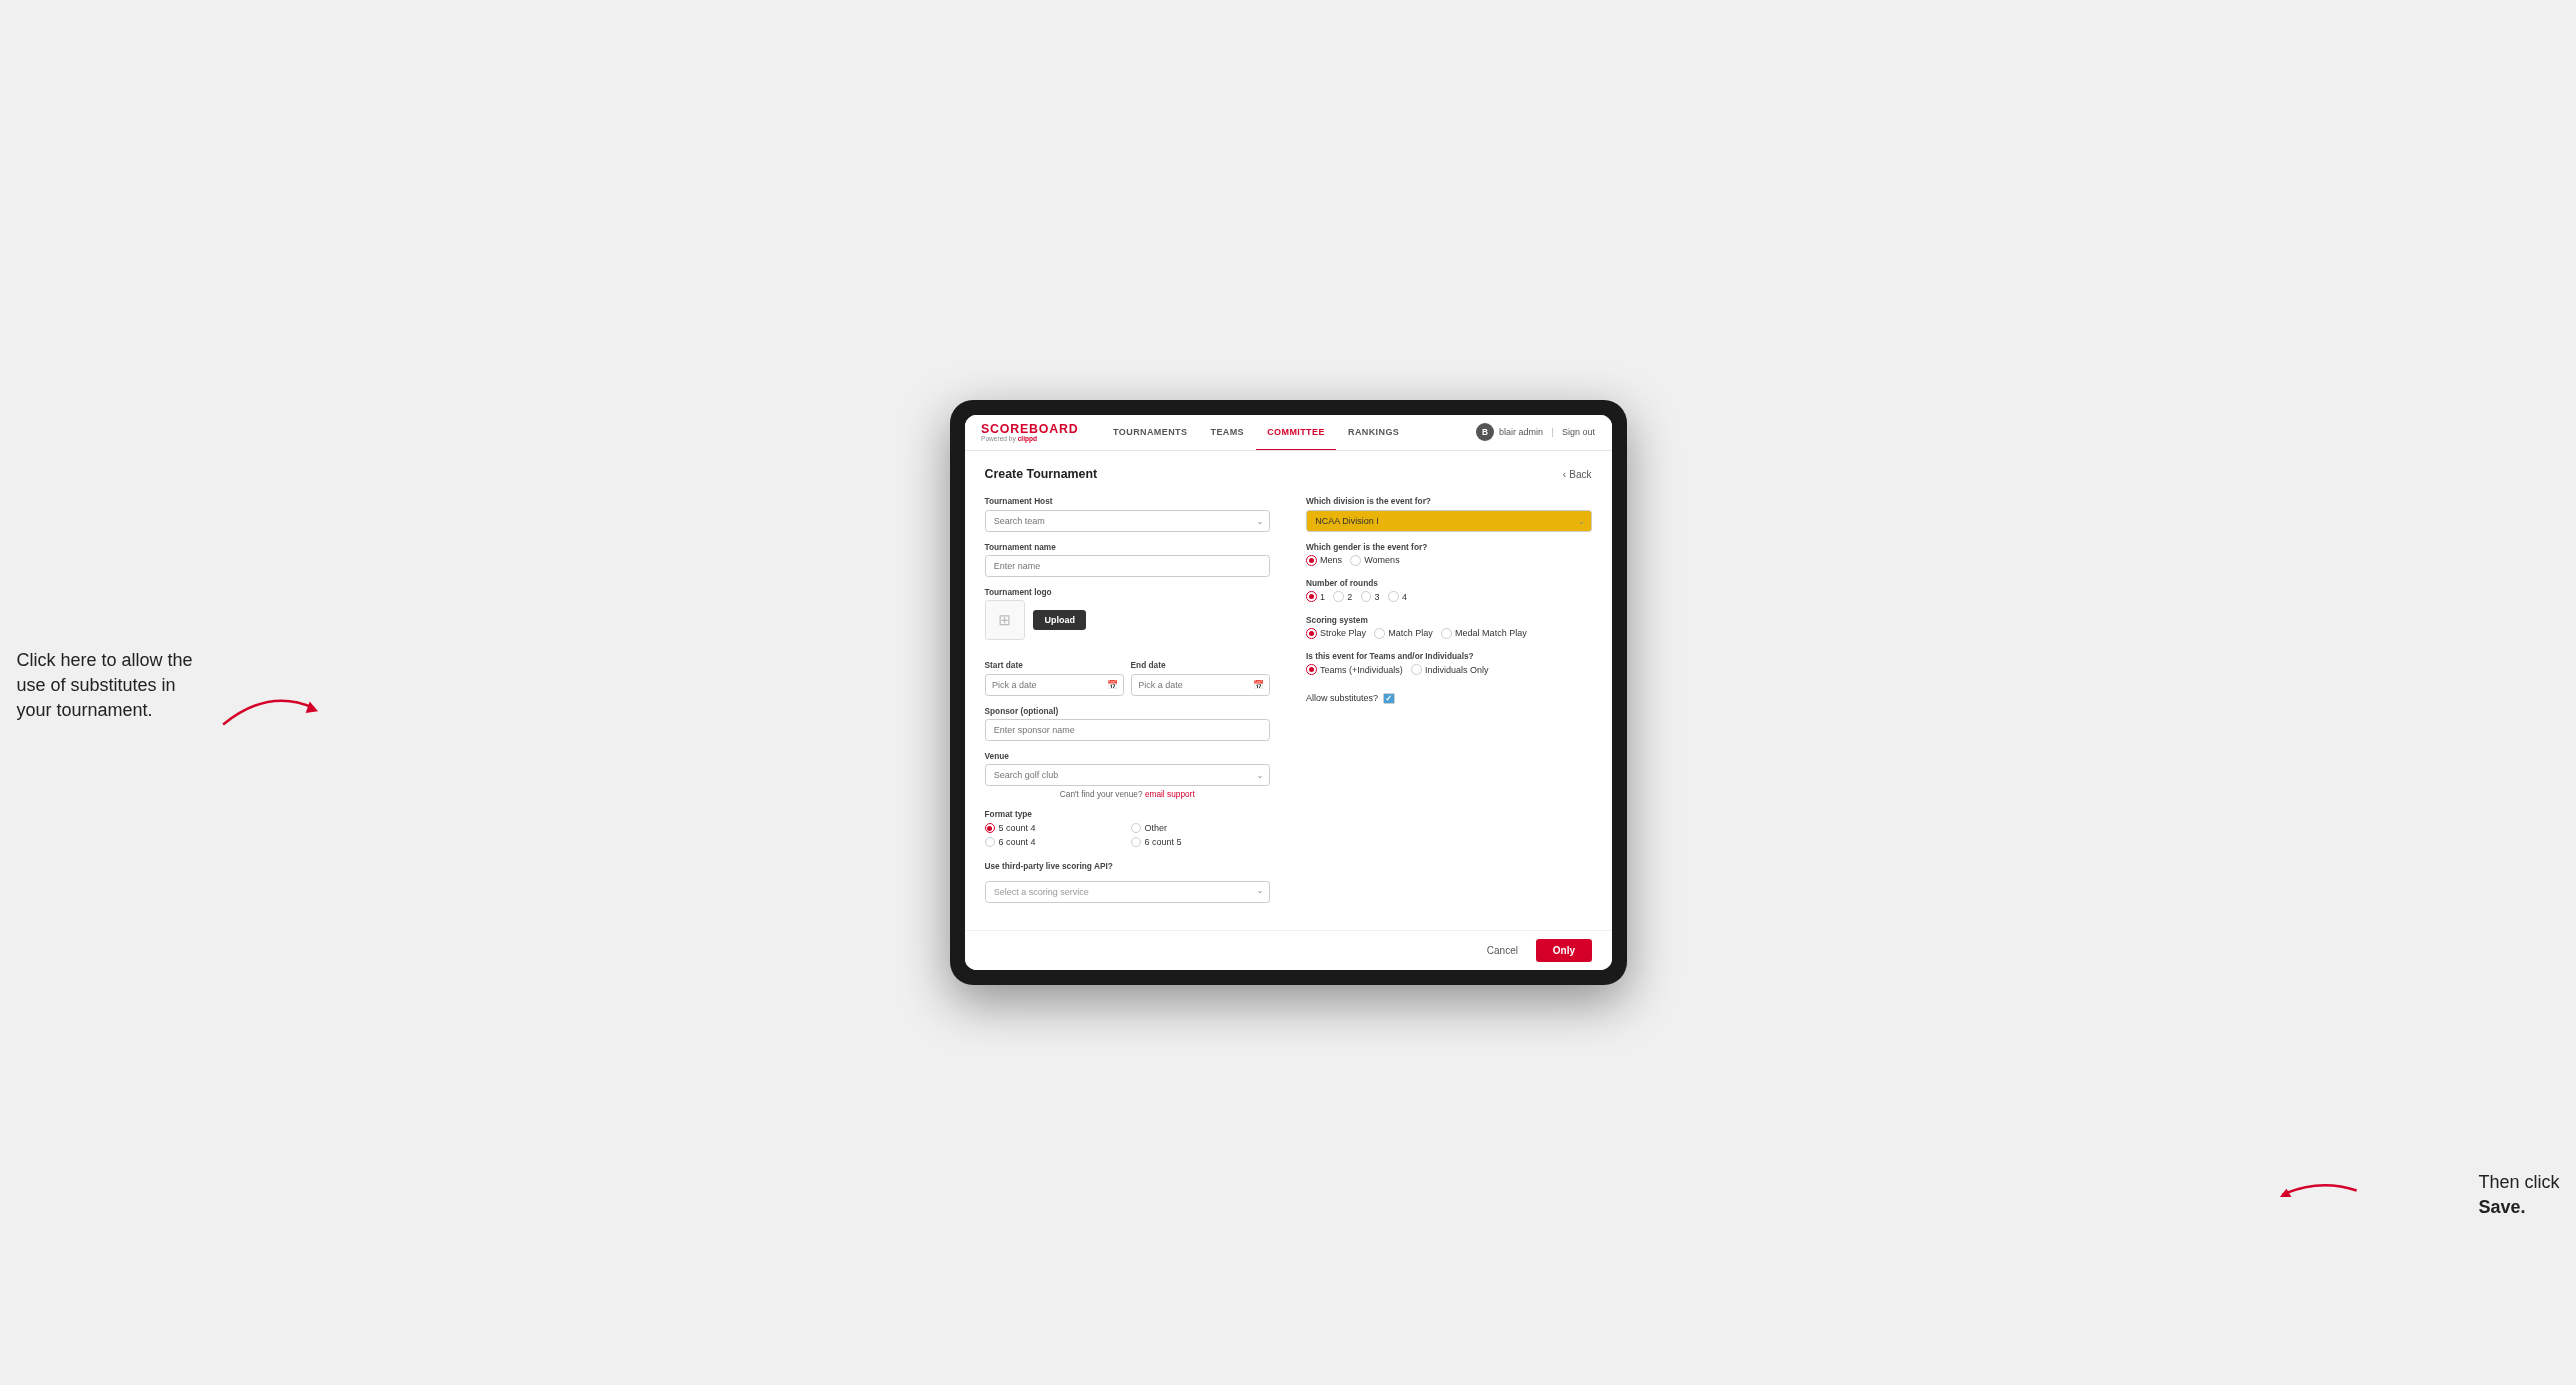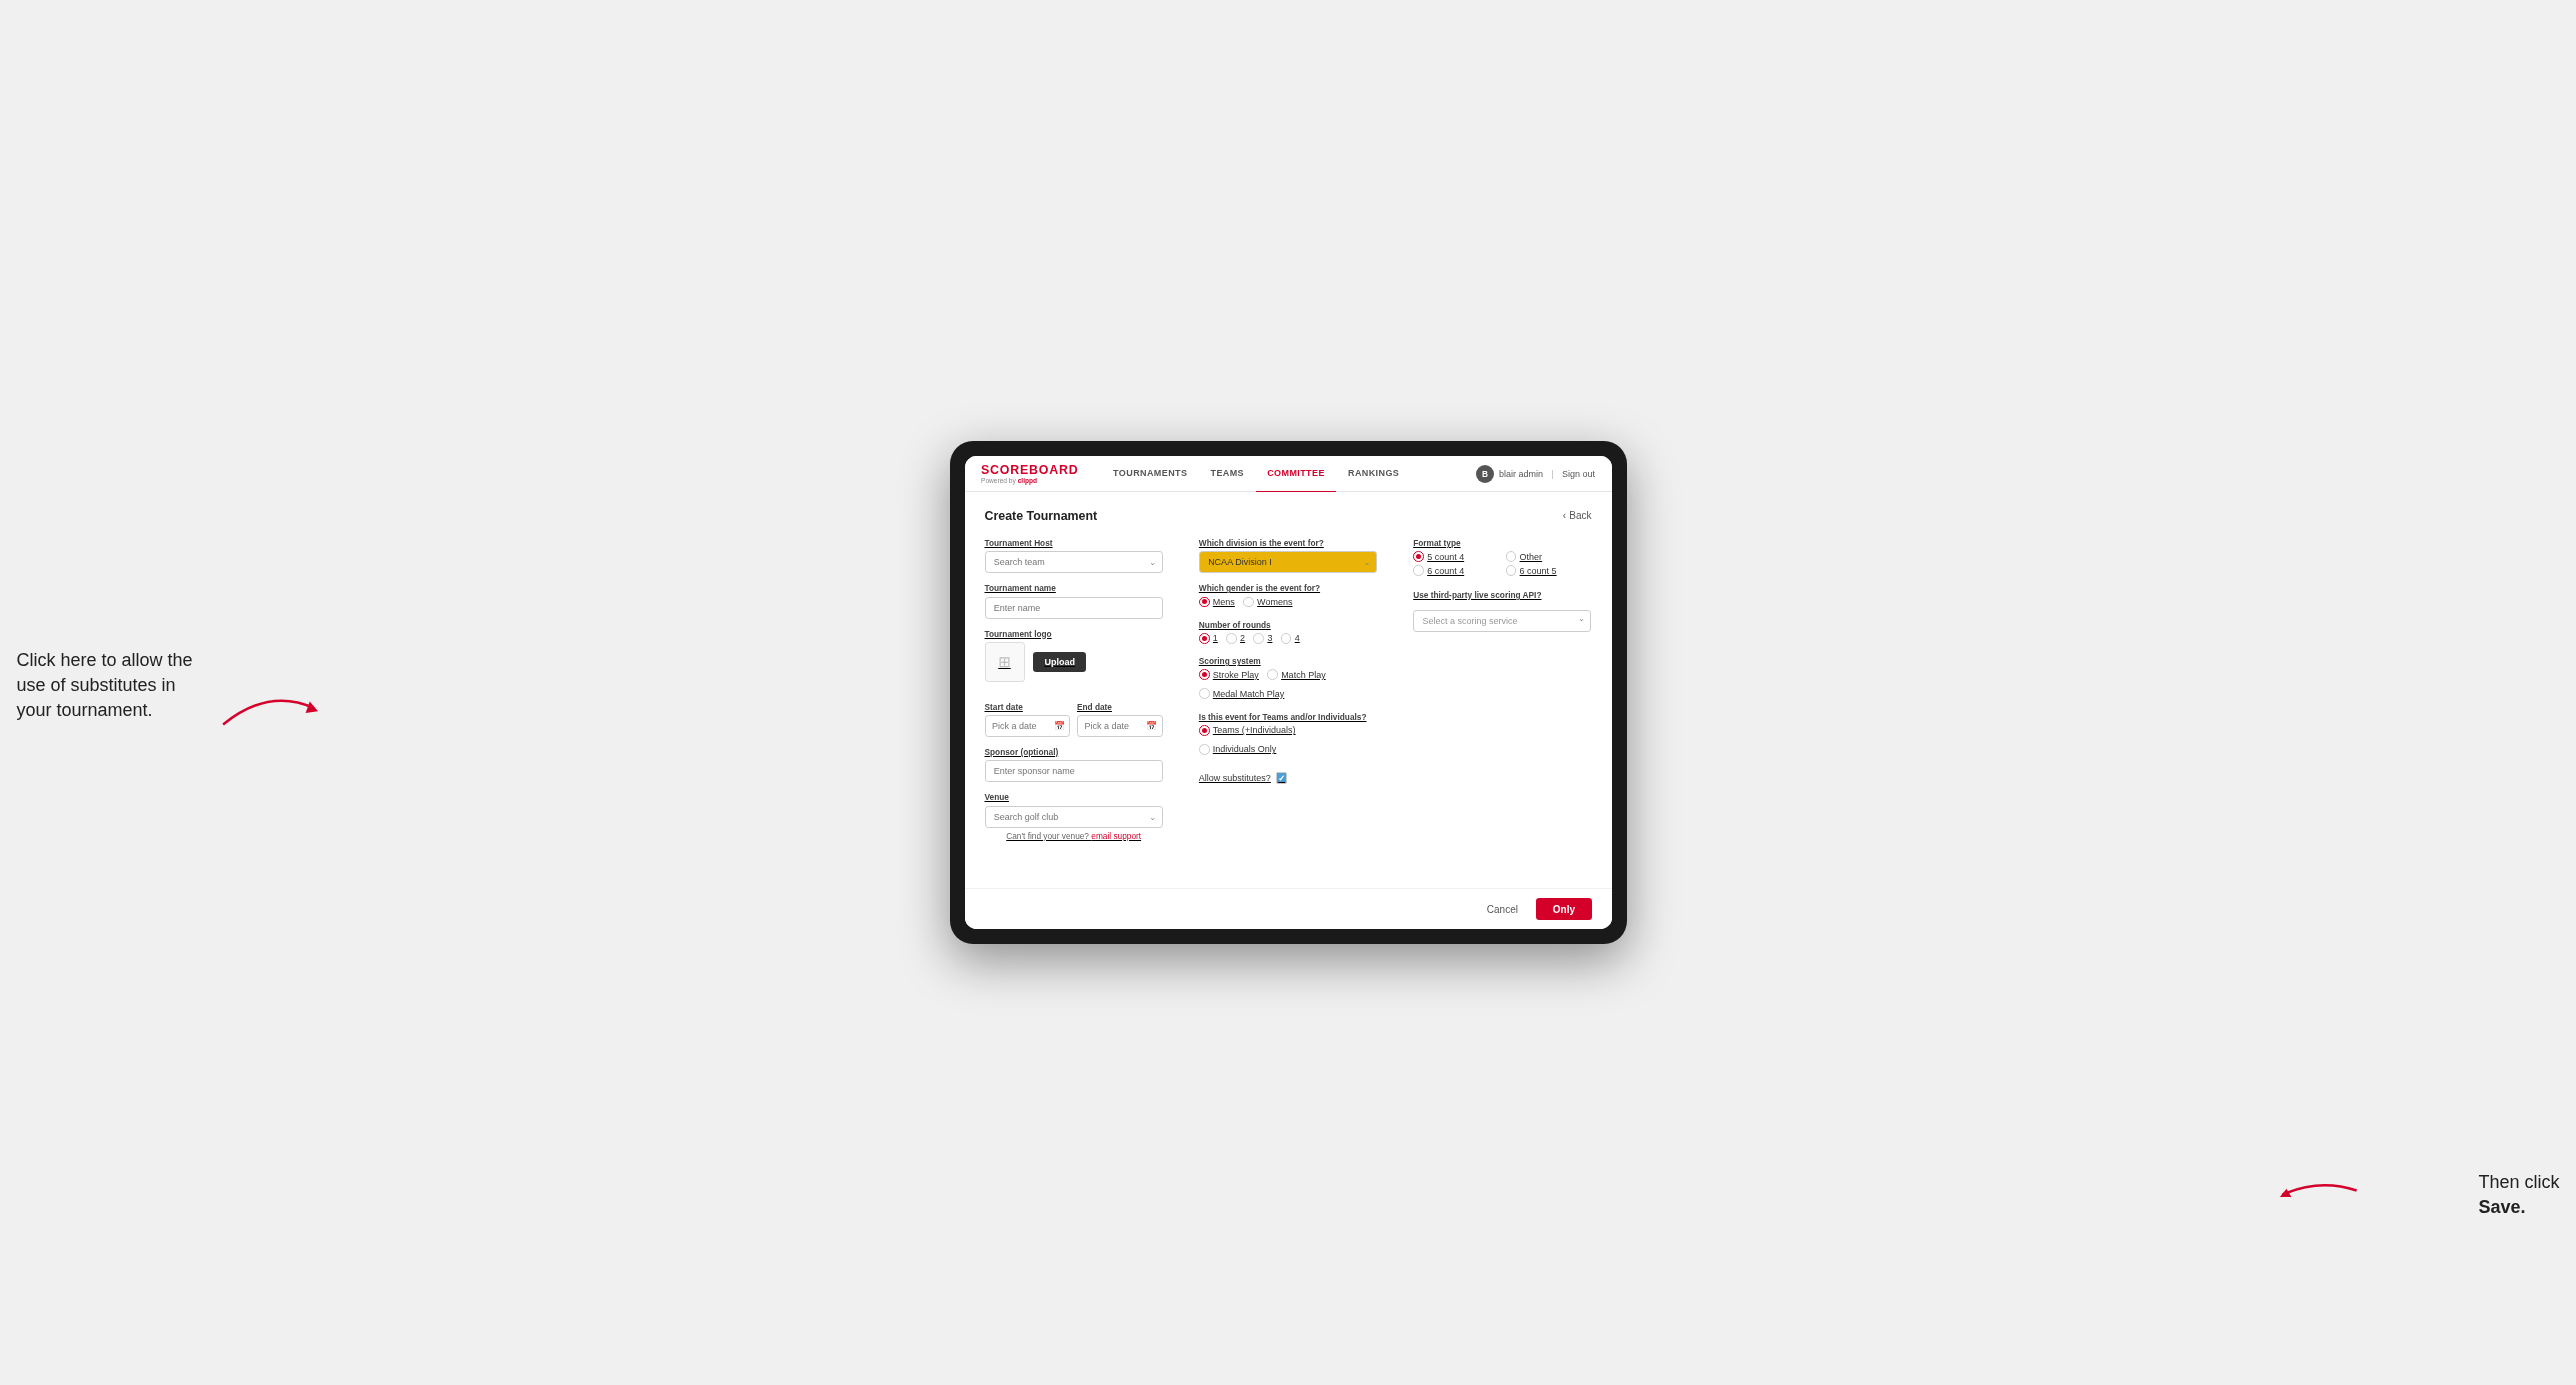--- a/index.html
+++ b/index.html
@@ -186,23 +186,22 @@
       color: #555;
       cursor: pointer;
       display: flex;
       align-items: center;
       gap: 3.3px;
     }
 
     
     .form-grid {
       display: grid;
-      grid-template-columns: 1fr 1fr 1fr;
+      grid-template-columns: 1fr 1fr;
       gap: 0 36px;
-      text-decoration: underline;
     }
 
     .form-section {
       display: flex;
       flex-direction: column;
       gap: 0;
     }
 
     .field-group {
       margin-bottom: 10px;

